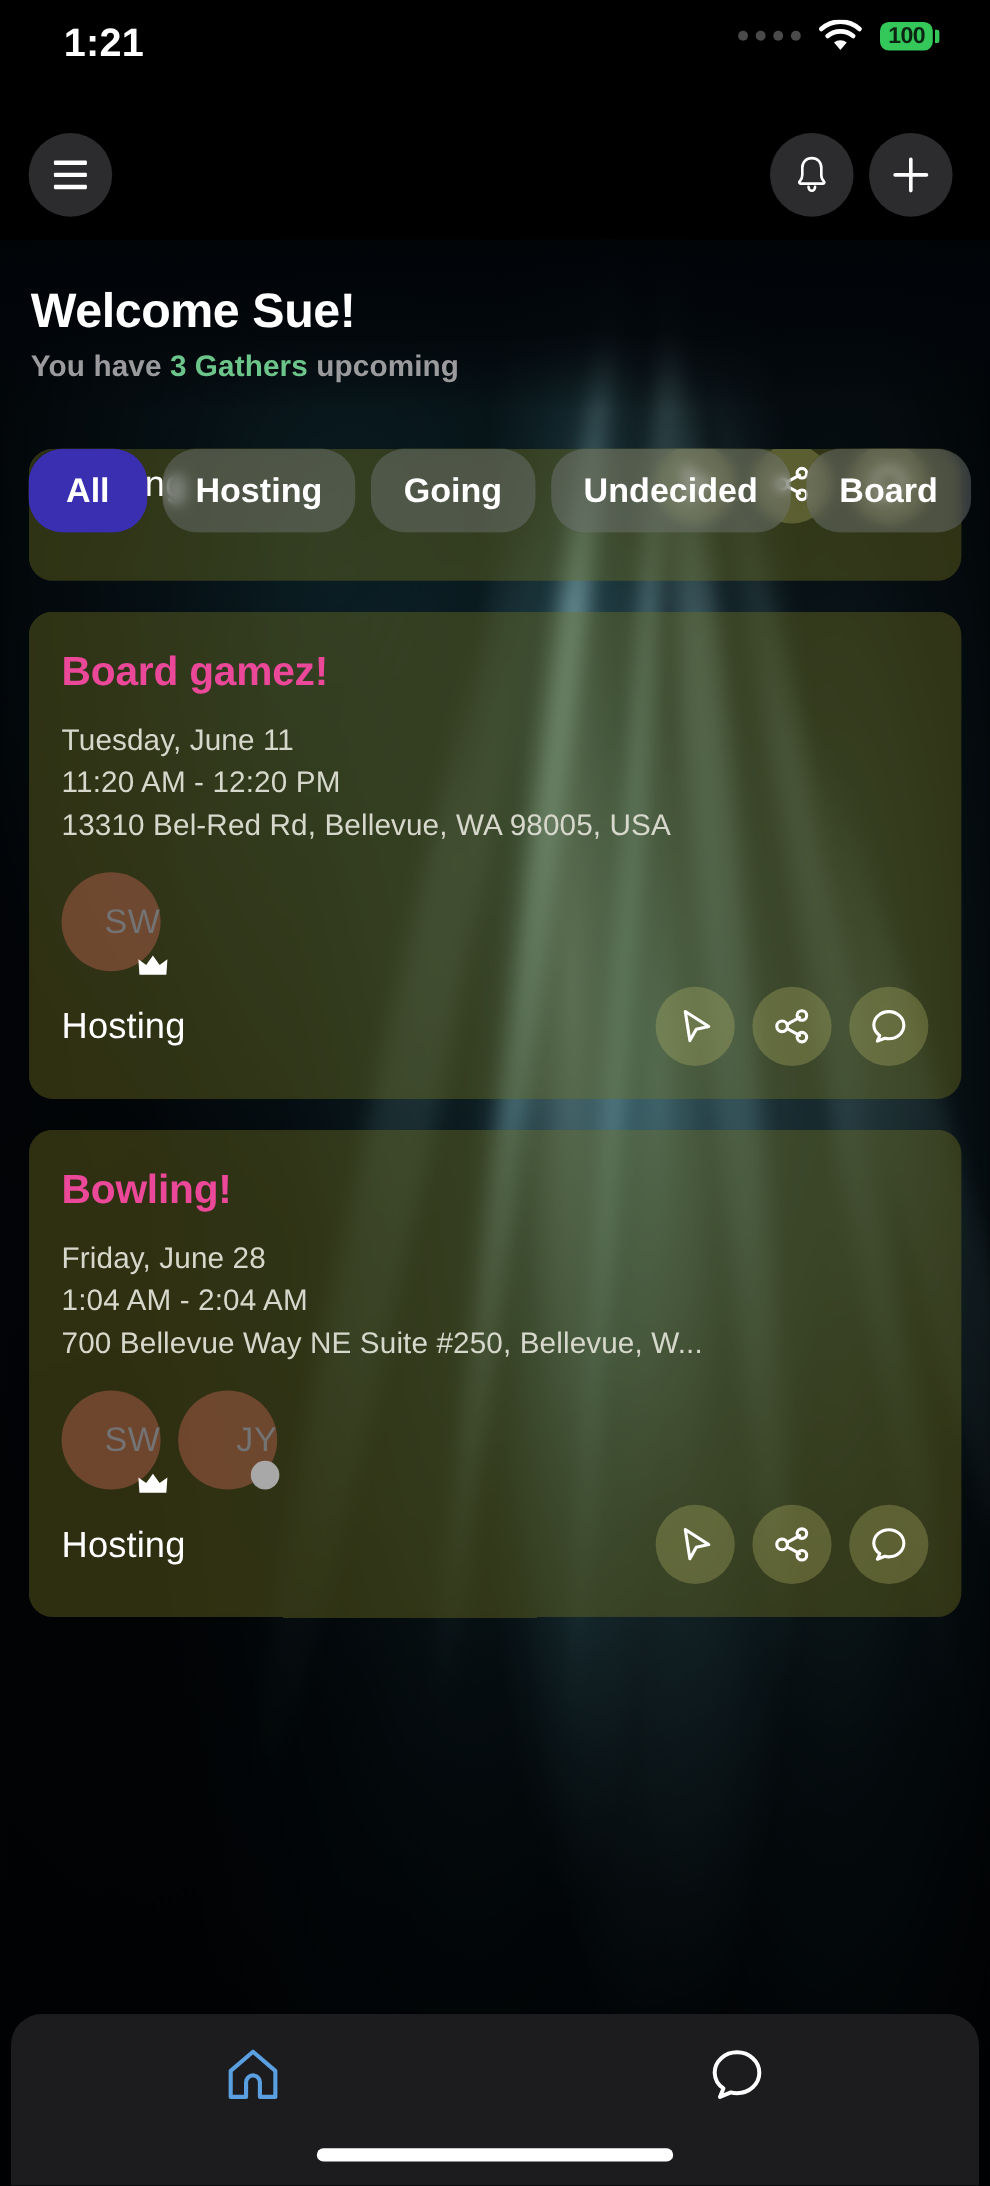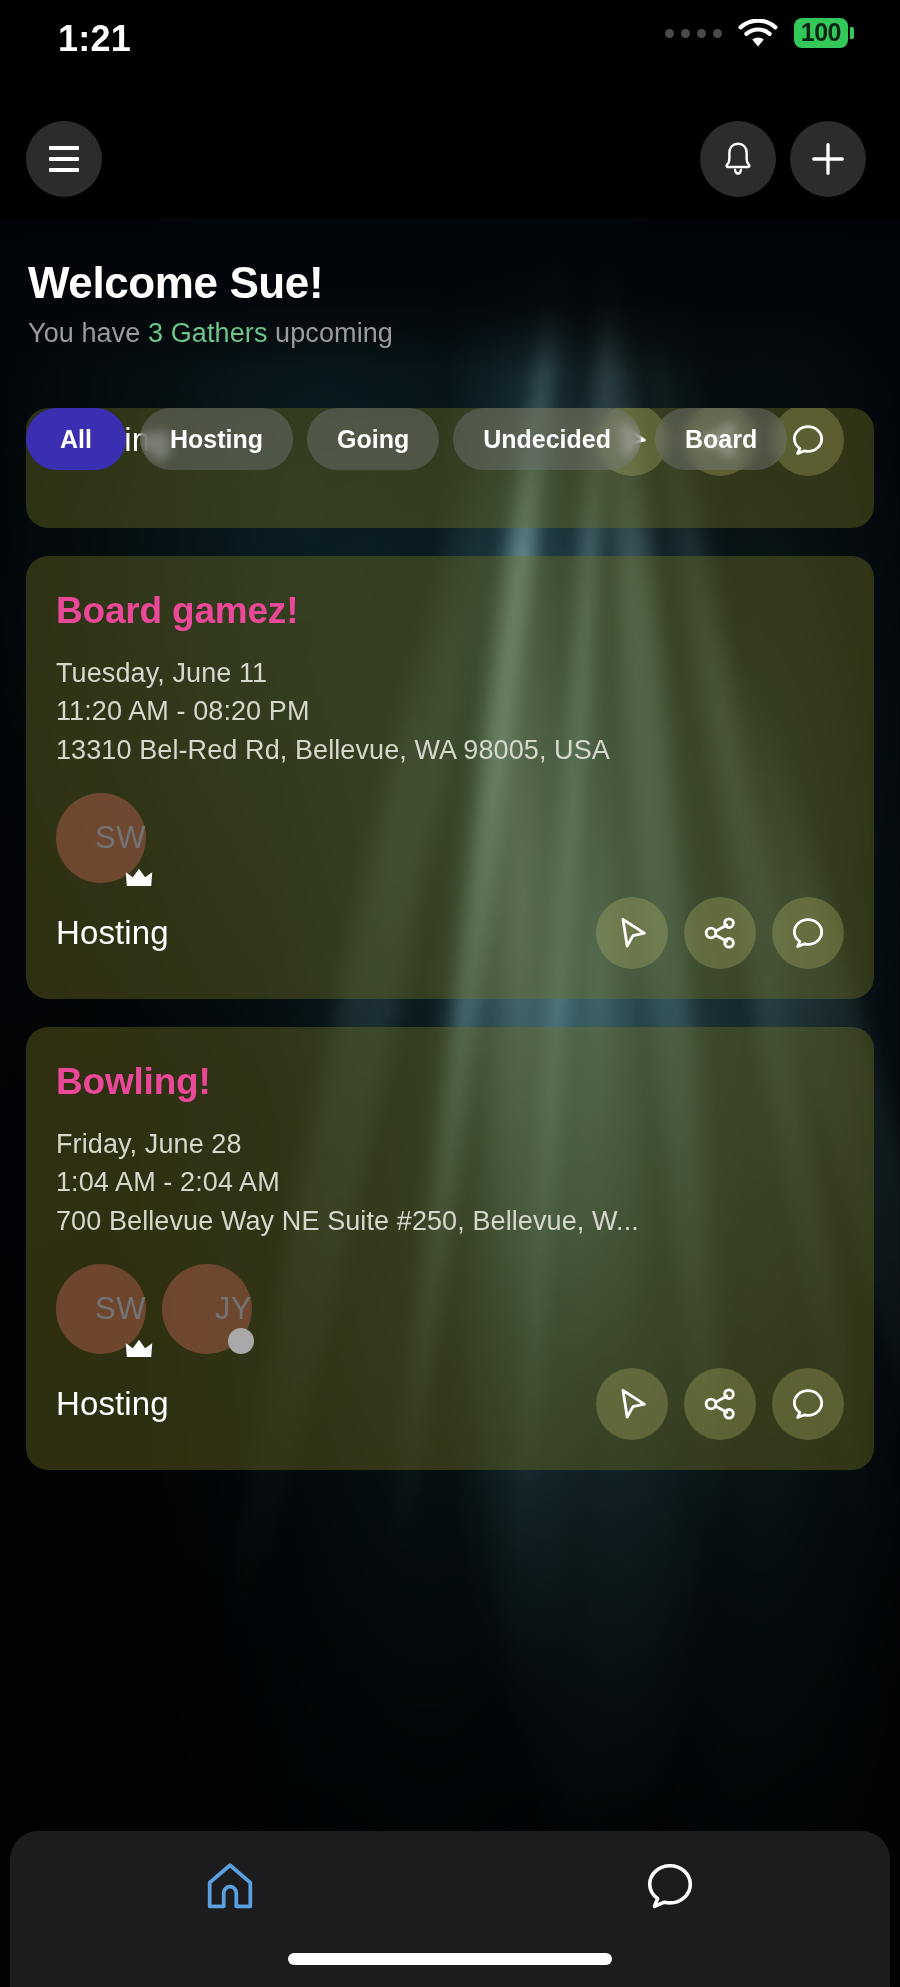--- a/index.html
+++ b/index.html
@@ -85,21 +85,21 @@
   #battery-badge {
     display: flex;
     align-items: center;
     gap: 2px;
   }
   #battery-body {
     background: #34c759;
     border-radius: 8px;
     padding: 2px 7px 3px 7px;
     color: #0c2512;
-    font-size: 25px;
+    font-size: 21px;
     font-weight: bold;
     line-height: 1;
     letter-spacing: -0.5px;
   }
   #battery-cap {
     width: 4px; height: 12px;
     background: #34c759;
     border-radius: 0 2px 2px 0;
   }
 
@@ -147,41 +147,42 @@
     color: #ffffff;
     font-size: 44px;
     font-weight: bold;
     letter-spacing: -0.4px;
   }
   #welcome-sub {
     color: #9b9b9e;
     font-size: 27px;
     margin-top: 10px;
     letter-spacing: 0.1px;
+    font-weight: bold;
   }
   #welcome-sub .hl { color: #6cc58a; }
 
   
   #filter-row {
     position: absolute;
     top: 408px; left: 0; right: 0;
     display: flex;
     gap: 14px;
     padding: 0 26px;
     z-index: 30;
   }
   .chip {
-    height: 62px;
+    height: 76px;
     border-radius: 31px;
     display: flex;
     align-items: center;
     justify-content: center;
     padding: 0 30px;
     color: #ffffff;
-    font-size: 25px;
+    font-size: 31px;
     font-weight: bold;
     background: rgba(120,125,128,0.42);
     cursor: pointer;
     white-space: nowrap;
     backdrop-filter: blur(6px);
   }
   .chip.active {
     background: #3a2fb0;
     padding: 0 34px;
   }
@@ -346,21 +347,21 @@
               <svg width="40" height="40" viewBox="0 0 24 24">
                 <path fill="none" stroke="#ffffff" stroke-width="1.7" stroke-linejoin="round" stroke-linecap="round" d="M20.2 11.4 c0 4.1 -3.7 7.4 -8.2 7.4 -.8 0 -1.5-.1 -2.2-.3 l-4 1.6 1.3-3.1 a7.1 7.1 0 0 1 -3.3-5.6 c0-4.1 3.7-7.4 8.2-7.4 s8.2 3.3 8.2 7.4 Z"></path>
               </svg>
             </div>
           </div>
         </div>
       </div>
       <div class="card">
         <div class="card-title">Board gamez!</div>
         <div class="card-line">Tuesday, June 11</div>
-        <div class="card-line">11:20 AM - 08:20 PM</div>
+        <div class="card-line">11:20 AM - 12:20 PM</div>
         <div class="card-line">13310 Bel-Red Rd, Bellevue, WA 98005, USA</div>
         <div class="avatar-row">
           <div class="avatar">
             <span>SW</span>
             <svg class="badge-crown" viewBox="0 0 24 18">
               <path d="M2 15.6 L1.2 4.2 L7 8.4 L12 1.4 L17 8.4 L22.8 4.2 L22 15.6 Z" fill="#ffffff"></path>
             </svg>
           </div>
         </div>
         <div class="card-footer">

